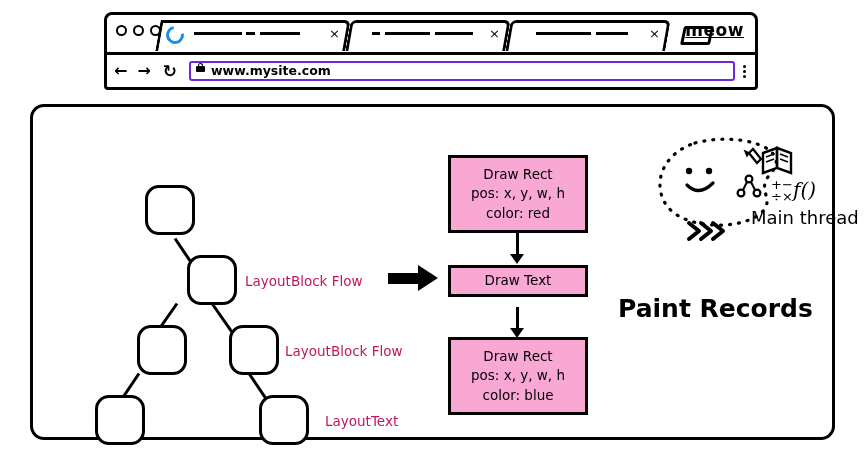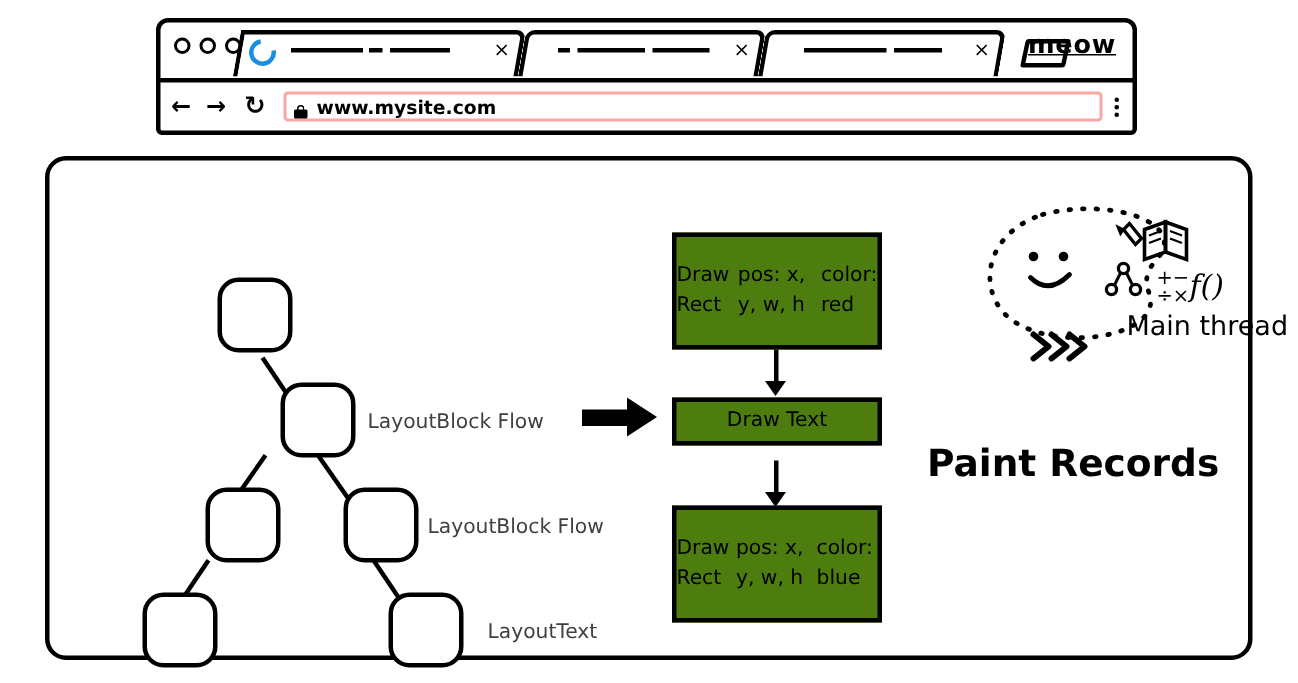--- a/index.html
+++ b/index.html
@@ -167,24 +167,24 @@
     margin-left: 12px;
     font-size: 17px;
     line-height: 1;
     color: #000;
     font-weight: bold;
   }
   #url-field {
     margin-left: 12px;
     flex: 1;
     height: 20px;
-    border: 2px solid #fca5a5;
+    border: 2px solid #6d28d9;
     border-radius: 3px;
     display: flex;
-    align-items: flex-end;
+    align-items: flex-start;
     background: #fff;
     box-sizing: border-box;
     margin-right: 8px;
   }
   .lock-icon {
     margin-left: 5px;
     width: 9px;
     height: 9px;
     position: relative;
   }
@@ -269,21 +269,21 @@
     position: absolute;
     height: 3px;
     background: #000;
     transform-origin: 0 50%;
     z-index: 1;
   }
   .tree-label {
     position: absolute;
     font-size: 13.5px;
     font-family: "DejaVu Sans", sans-serif;
-    color: #404040;
+    color: #be185d;
     white-space: nowrap;
   }
 
   
   #flow-arrow {
     position: absolute;
     left: 355px;
     top: 158px;
     width: 52px;
     height: 26px;
@@ -301,23 +301,23 @@
     border-top: 13px solid transparent;
     border-bottom: 13px solid transparent;
     border-left: 20px solid #000;
   }
 
   
   .paint-box {
     position: absolute;
     border: 3px solid #000;
     box-sizing: border-box;
-    background: #4d7c0f;
+    background: #f9a8d4;
     display: flex;
-    flex-direction: row;
+    flex-direction: column;
     align-items: center;
     justify-content: center;
     font-size: 13.5px;
     line-height: 1.45;
     font-family: "DejaVu Sans", sans-serif;
     color: #000;
   }
   #paint-box-1 { left: 415px; top: 48px; width: 140px; height: 78px; }
   #paint-box-2 { left: 415px; top: 158px; width: 140px; height: 32px; }
   #paint-box-3 { left: 415px; top: 230px; width: 140px; height: 78px; }

